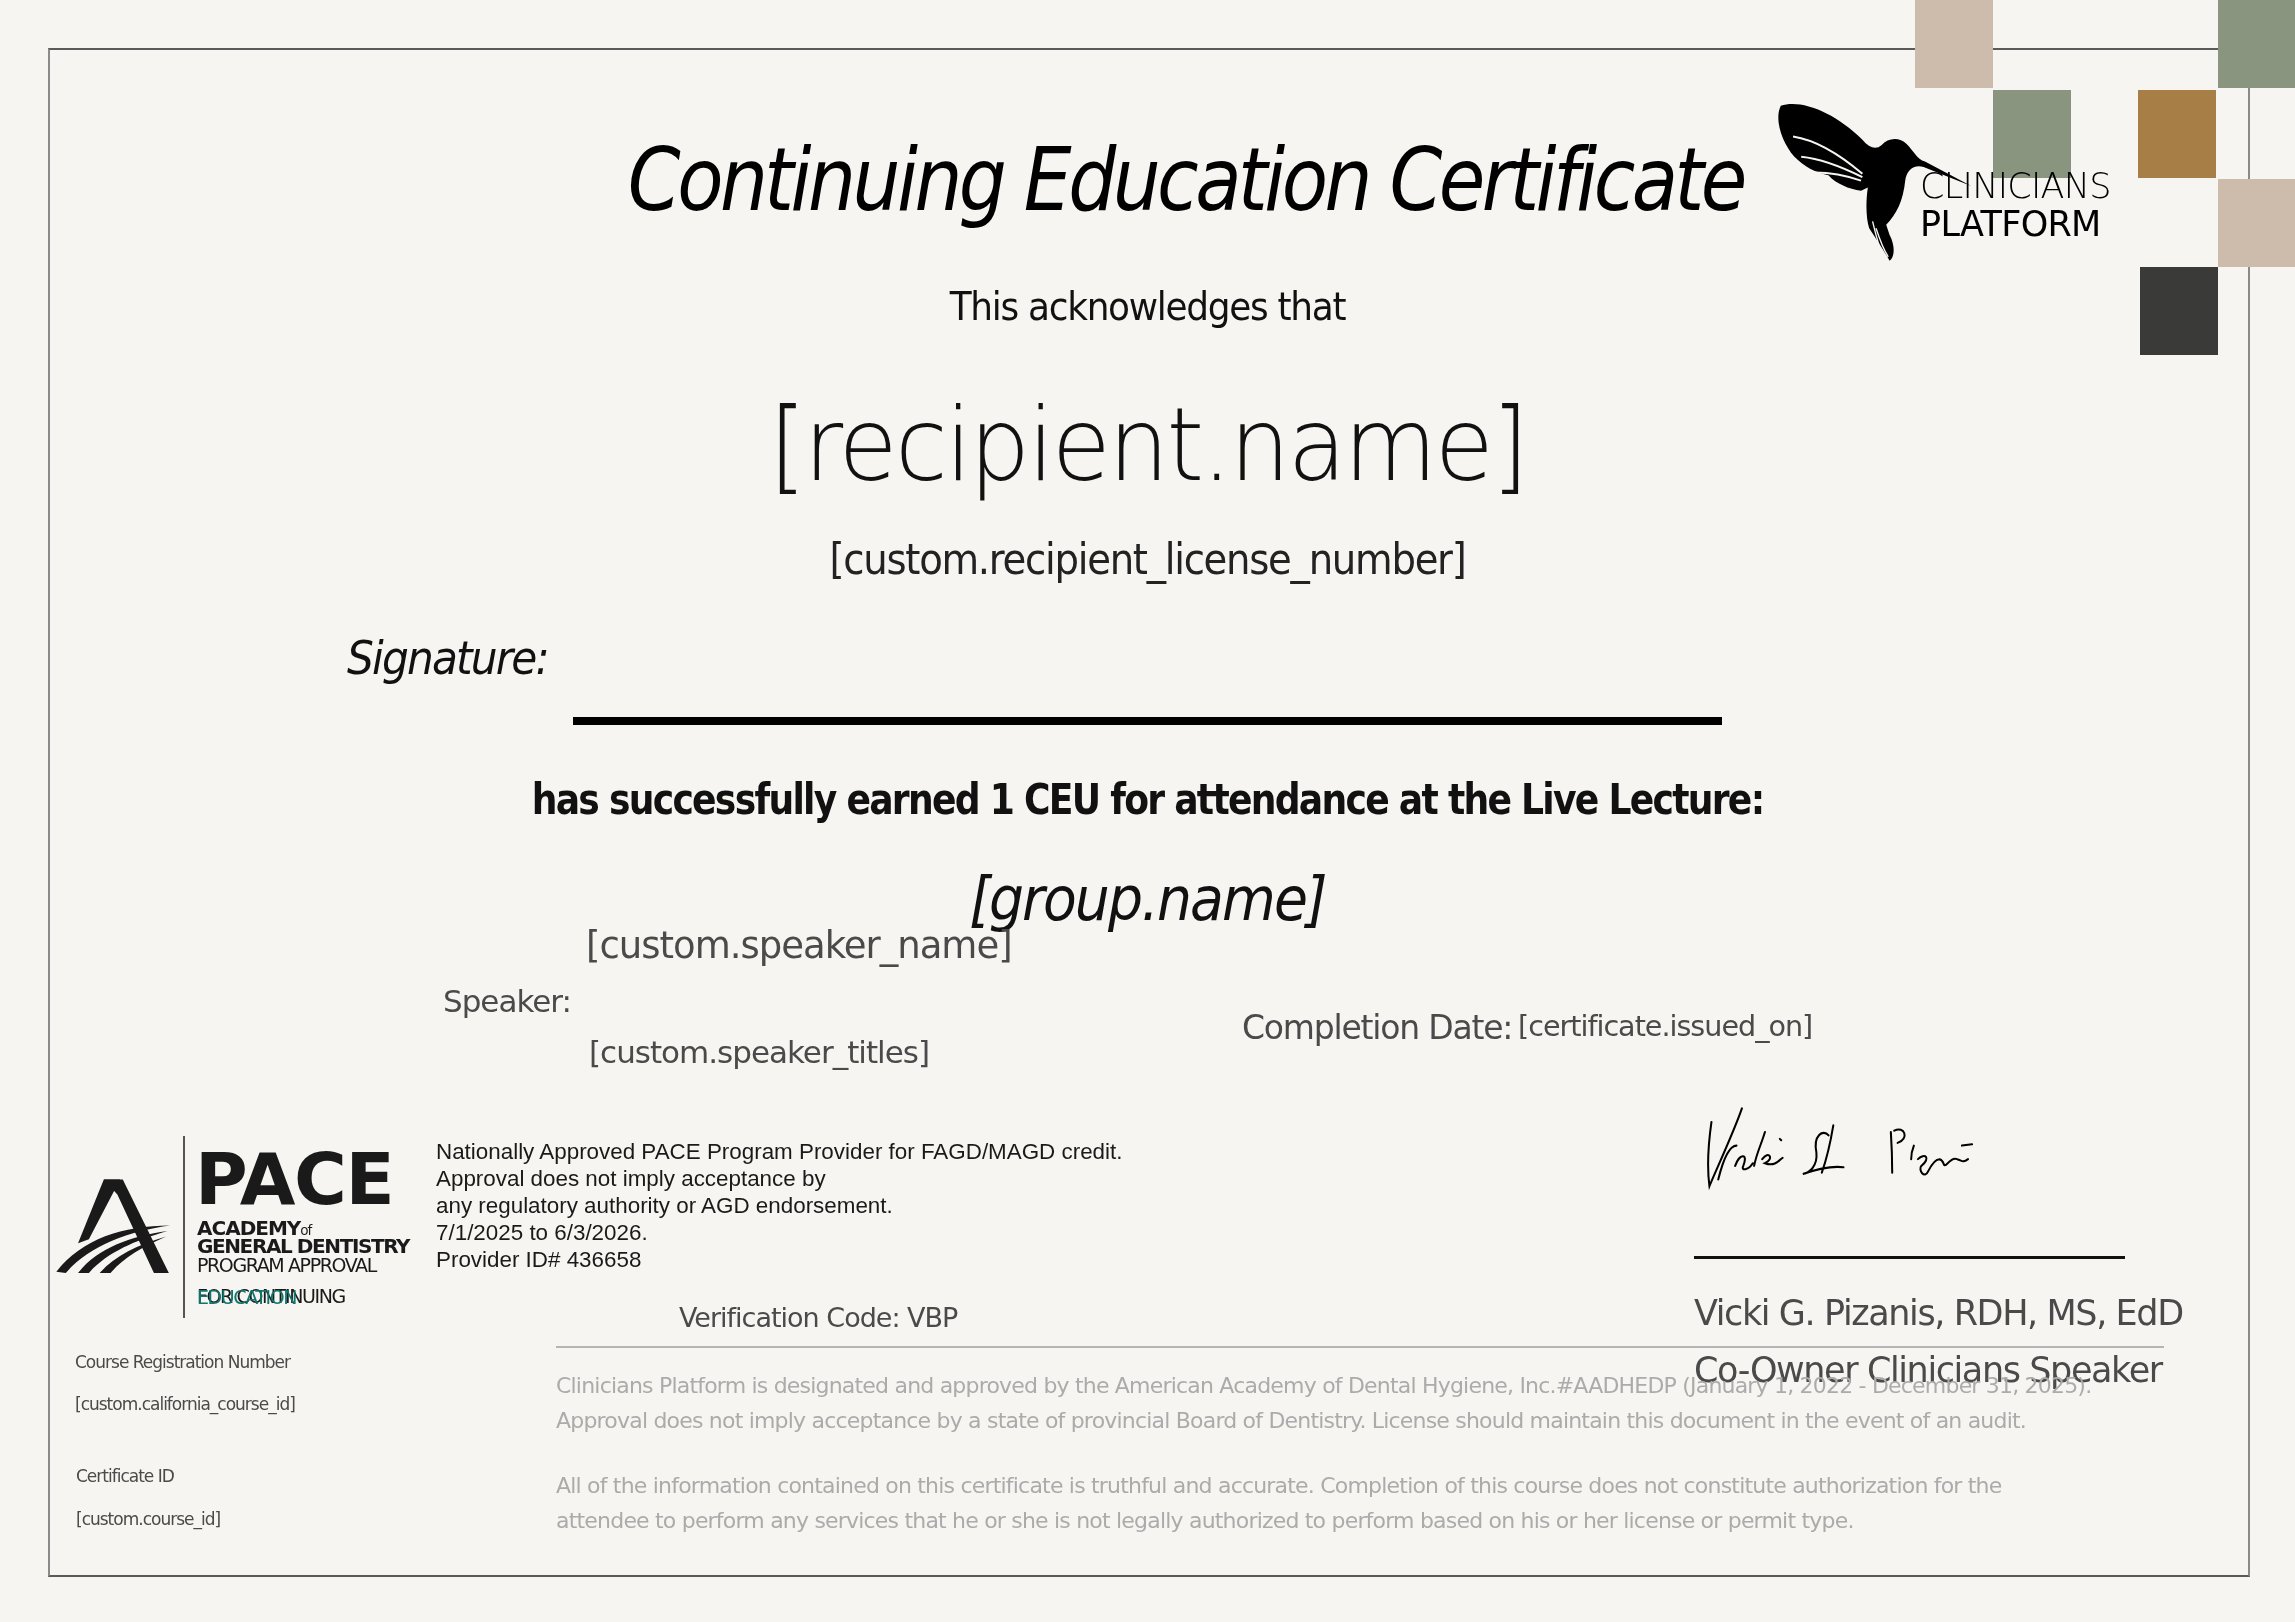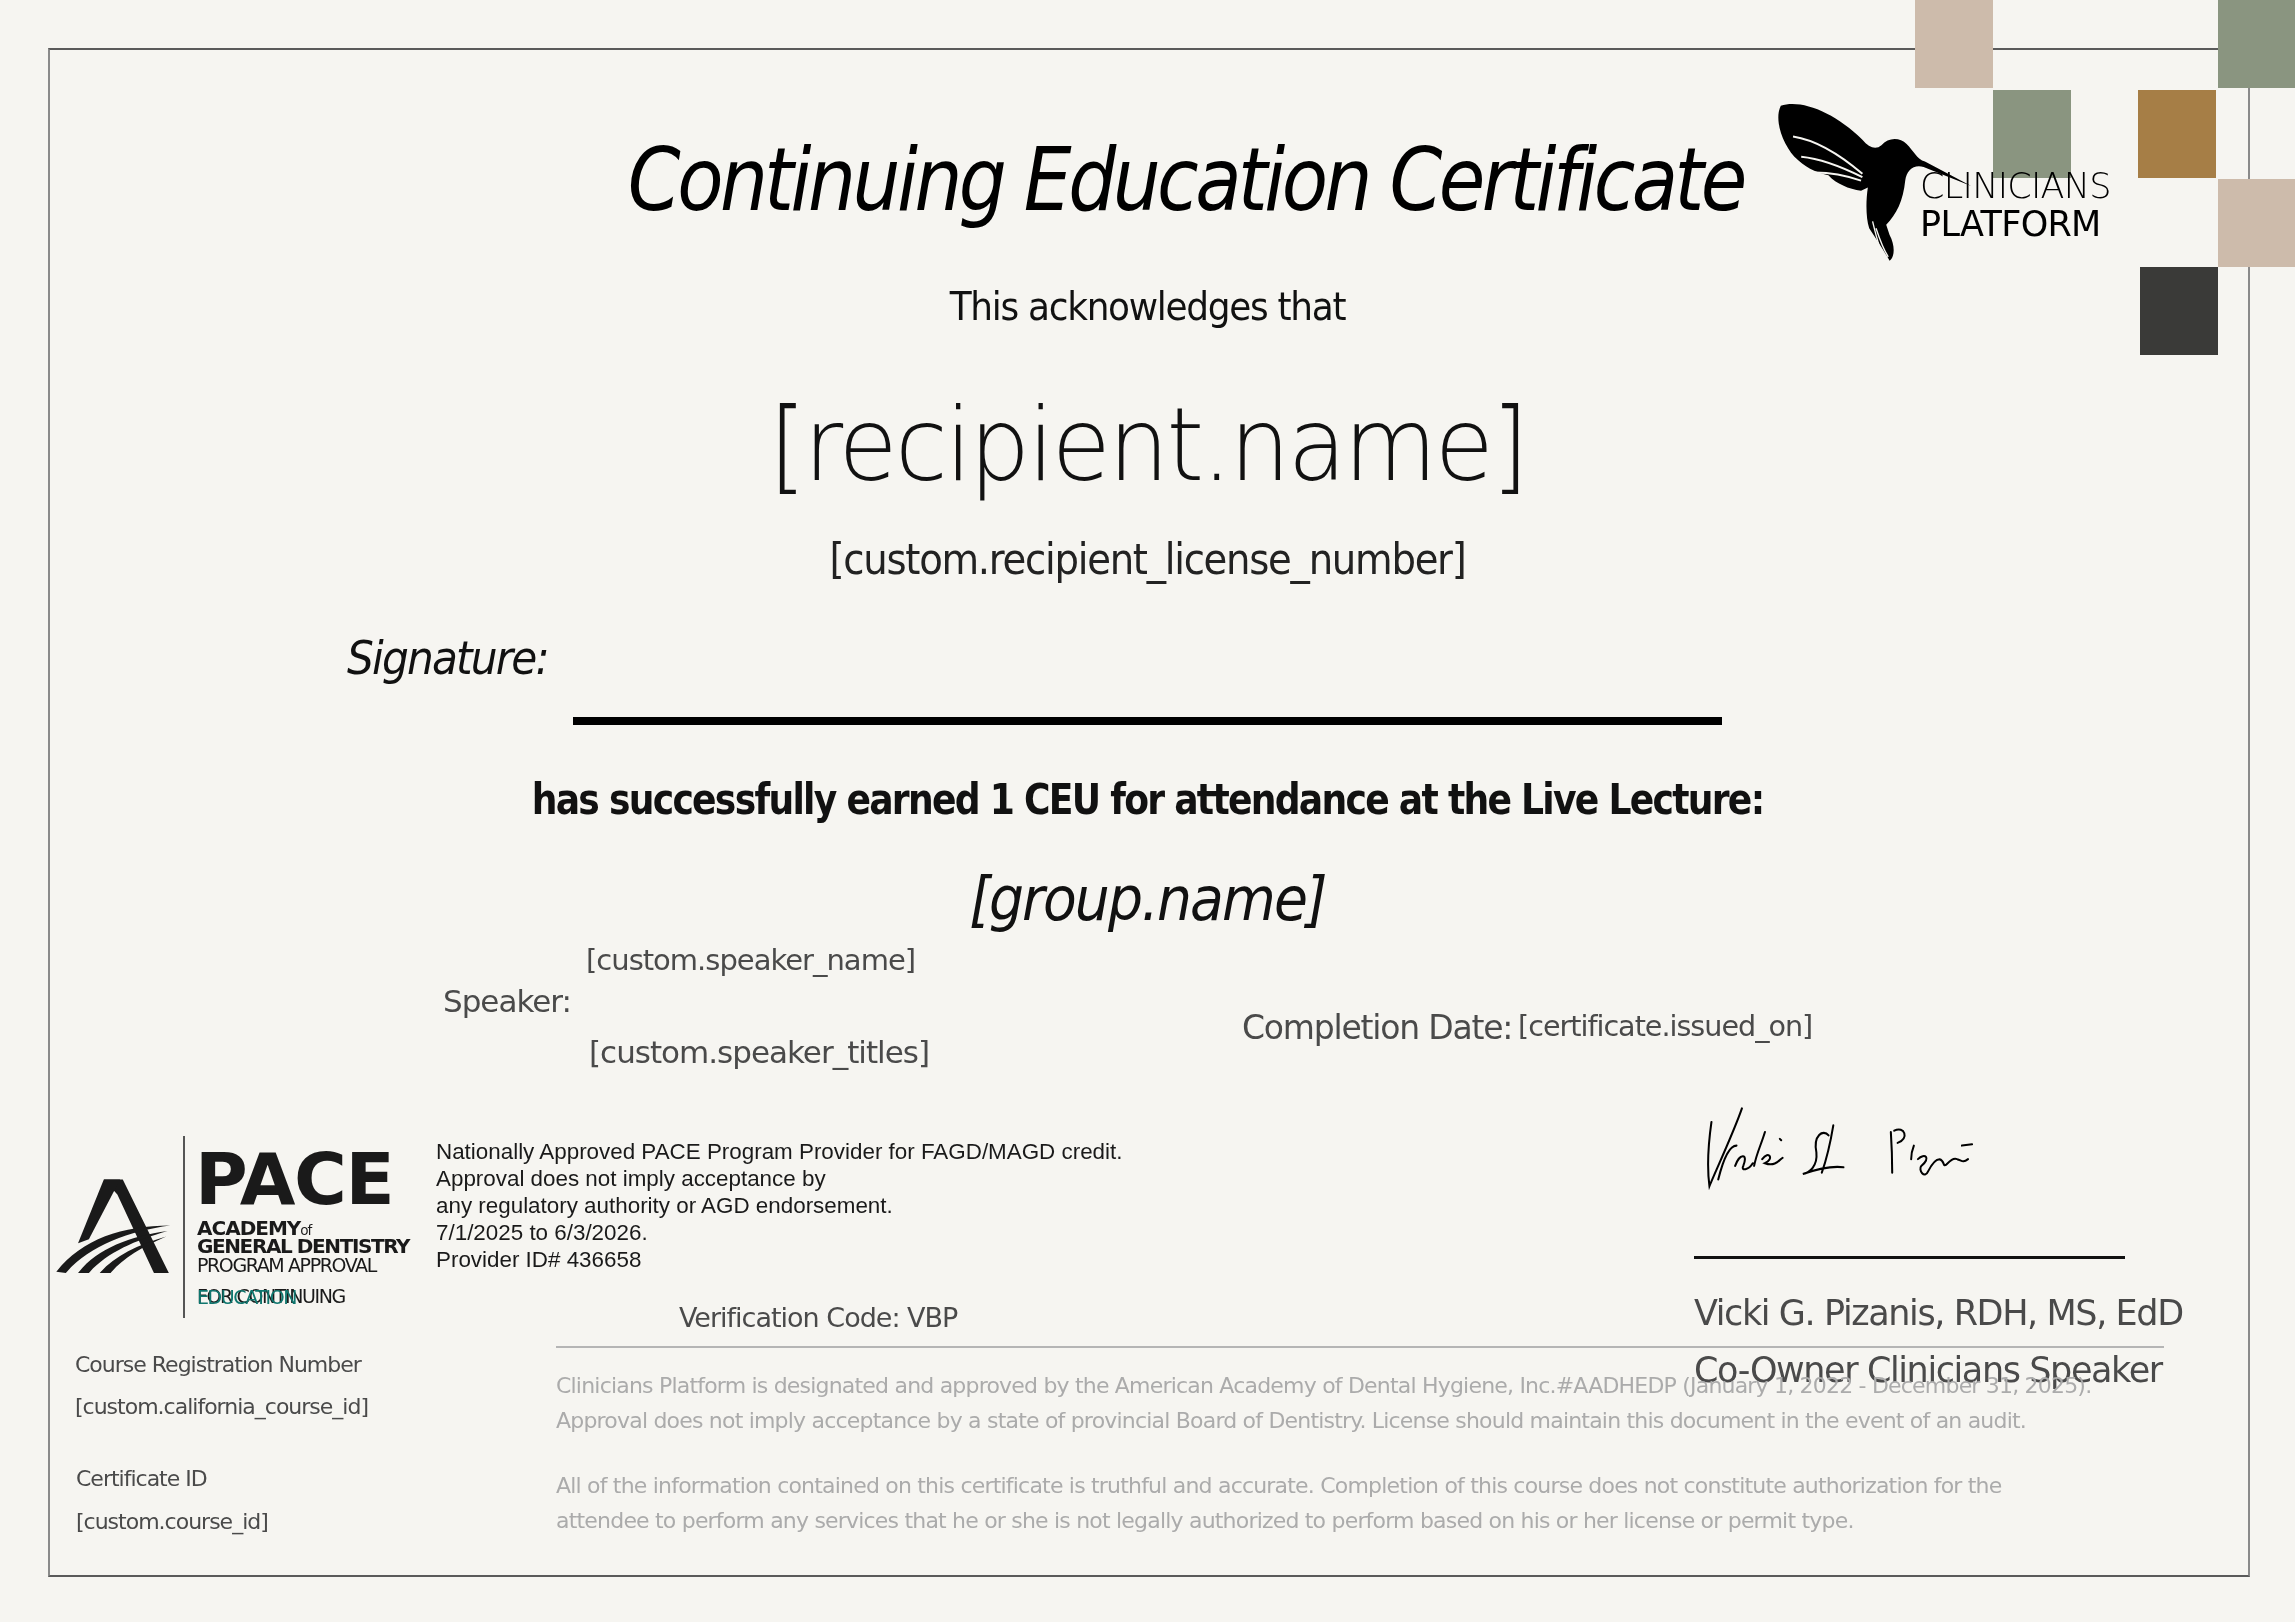--- a/index.html
+++ b/index.html
@@ -6,21 +6,21 @@
   body { width:2295px; height:1622px; position:relative; overflow:hidden; font-family:"Liberation Sans", sans-serif; color:#111; }
   .abs { position:absolute; white-space:nowrap; }
   .frame { position:absolute; left:48px; top:48px; width:2198px; height:1525px; border:2.7px solid #5a5a5a; border-left-color:#8a8a8a; border-right-color:#8a8a8a; box-sizing:content-box; }
   .sq { position:absolute; }
   .title-wrap { position:absolute; left:537px; top:128px; width:1224px; text-align:center; }
   .center { position:absolute; left:0; width:2295px; text-align:center; white-space:nowrap; }
   .light { font-family:"DejaVu Sans", sans-serif; font-weight:normal; }
   .gray { color:#4a4a4a; }
   .pace-side { font-family:"Liberation Sans", sans-serif; color:#1a1a1a; font-size:22.4px; line-height:27px; }
   .footnote { font-family:"DejaVu Sans", sans-serif; color:#ababab; font-size:22px; line-height:35px; letter-spacing:-0.8px; }
-  .sideinfo { font-family:"DejaVu Sans", sans-serif; color:#4a4a4a; font-size:22px; letter-spacing:-1px; }
+  .sideinfo { font-family:"DejaVu Sans", sans-serif; color:#4a4a4a; font-size:17px; letter-spacing:-1px; }
 </style>
 </head>
 <body>
 
 <div class="frame"></div>
 
 <div class="sq" style="left:1915px;top:0;width:78px;height:88px;background:#cdbbab;"></div>
 <div class="sq" style="left:1993px;top:90px;width:78px;height:88px;background:#8a9580;"></div>
 <div class="sq" style="left:2138px;top:90px;width:78px;height:88px;background:#a67e46;"></div>
 <div class="sq" style="left:2218px;top:0;width:78px;height:88px;background:#8a9580;"></div>
@@ -48,21 +48,21 @@
 <div class="center light" style="top:535px;font-size:42px;letter-spacing:-1.4px;color:#222;transform:scaleX(0.92);">[custom.recipient_license_number]</div>
 
 <div class="abs light" style="left:347px;top:631px;font-size:46px;font-style:italic;letter-spacing:-2px;color:#111;transform:scaleX(0.92);transform-origin:left;">Signature:</div>
 <div class="abs" style="left:573px;top:717px;width:1149px;height:7.5px;background:#000;"></div>
 
 <div class="center" style="top:775px;font-family:'DejaVu Sans',sans-serif;font-weight:bold;font-size:42px;letter-spacing:-2px;color:#111;transform:scaleX(0.86);">has successfully earned 1 CEU for attendance at the Live Lecture:</div>
 
 <div class="center light" style="top:864px;font-size:60px;font-style:italic;letter-spacing:-2px;color:#111;transform:scaleX(0.92);">[group.name]</div>
 
 <div class="abs light gray" style="left:443px;top:983px;font-size:31px;letter-spacing:-1px;">Speaker:</div>
-<div class="abs light gray" style="left:586px;top:943px;font-size:29px;letter-spacing:-1px;">[custom.speaker_name]</div>
+<div class="abs light gray" style="left:586px;top:924px;font-size:37px;letter-spacing:-1px;">[custom.speaker_name]</div>
 <div class="abs light gray" style="left:589px;top:1034px;font-size:31px;letter-spacing:-1px;">[custom.speaker_titles]</div>
 
 <div class="abs light gray" style="left:1242px;top:1008px;font-size:33px;letter-spacing:-1.2px;">Completion Date:</div>
 <div class="abs light gray" style="left:1518px;top:1009px;font-size:28.6px;letter-spacing:-1px;">[certificate.issued_on]</div>
 
 <div class="abs" style="left:54px;top:1132px;width:367px;height:190px;text-align:right;">
   <svg width="122" height="102" viewBox="0 0 180 150" style="position:absolute;left:1.4px;top:46px;">
     <path d="M72 2 L100 2 L168 140 L146 140 L92 24 Z" fill="#1a1a1a"></path>
     <path d="M72 2 L96 2 L50 90 L34 96 Z" fill="#1a1a1a"></path>
     <path d="M2 138 C40 90 100 70 170 70 C110 78 50 100 16 140 Z" fill="#1a1a1a"></path>

